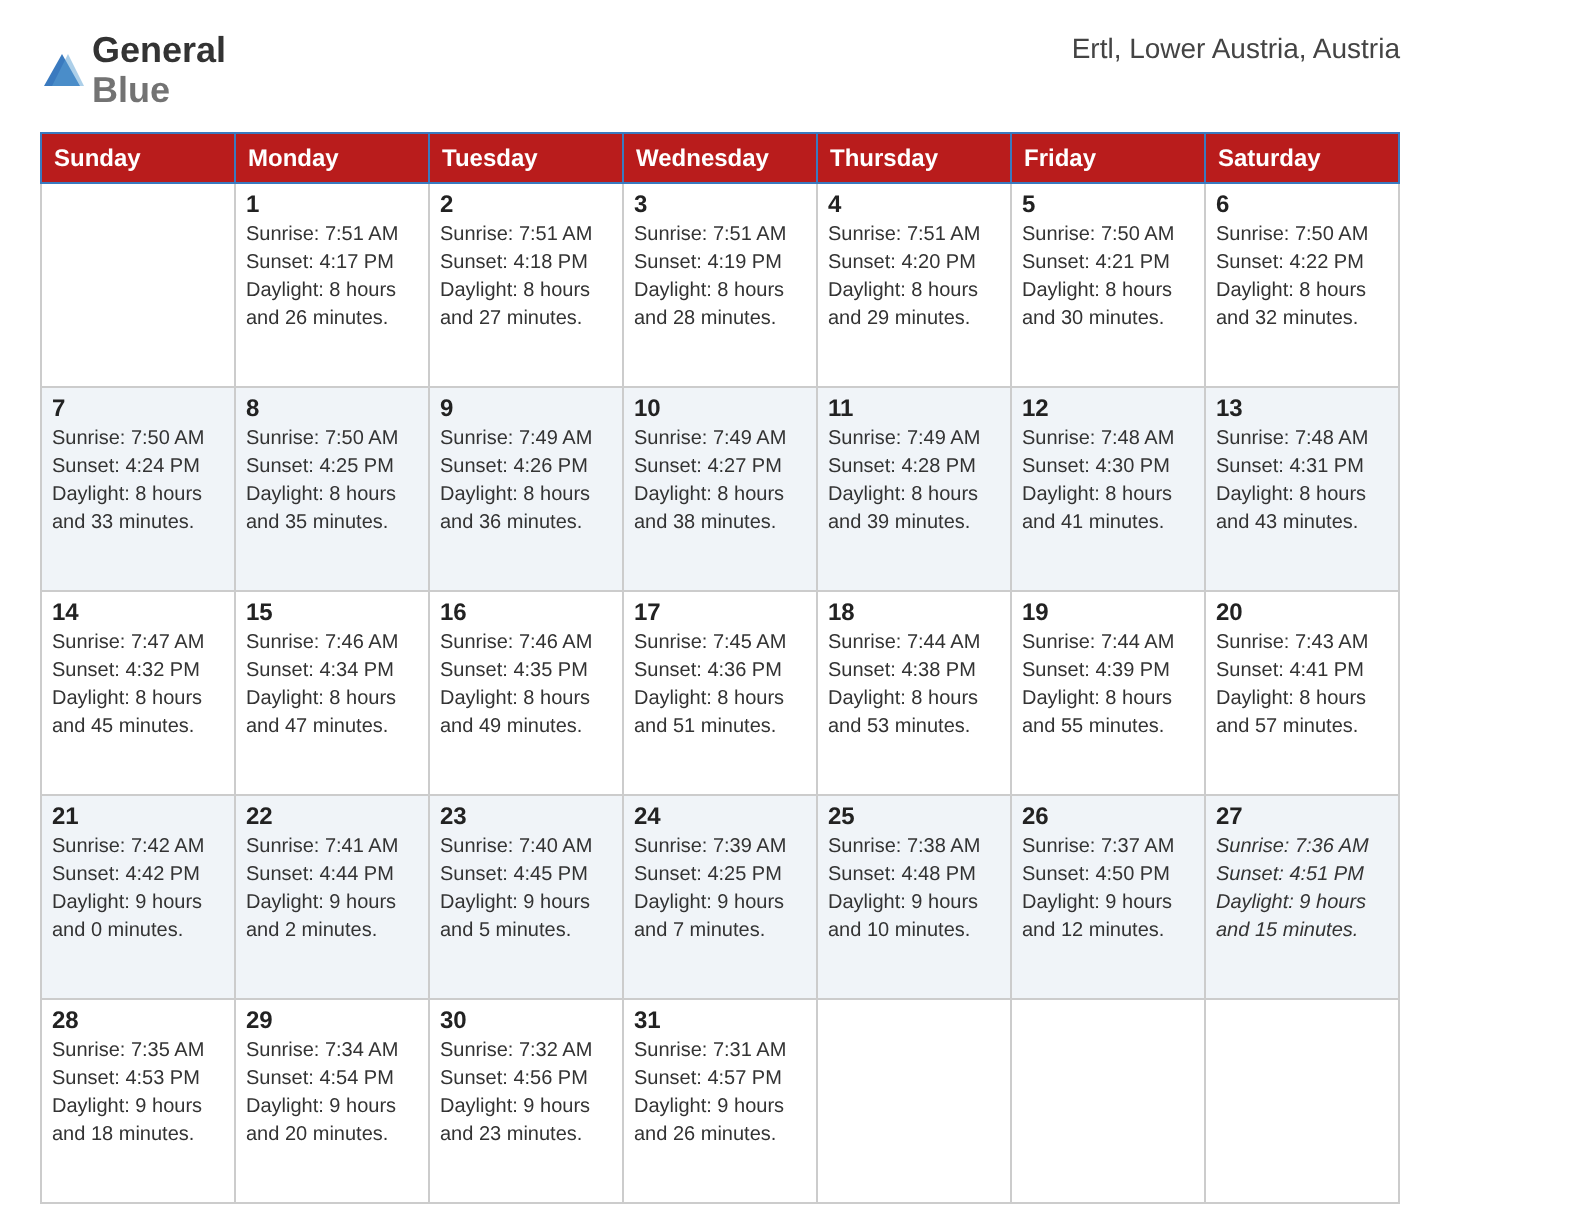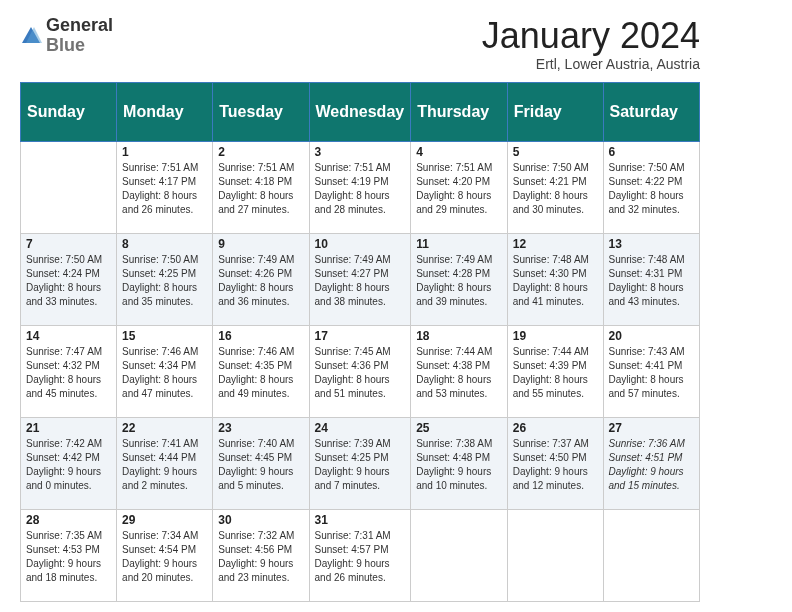--- a/index.html
+++ b/index.html
@@ -51,25 +51,25 @@
     .subtitle {
       font-size: 14px;
       color: #444;
     }
     .calendar {
       width: 100%;
       border-collapse: collapse;
       flex: 1;
     }
     .calendar th {
-      background: #0f766e;
+      background: #b91c1c;
       color: #fff;
-      font-size: 16px;
+      font-size: 12px;
       font-weight: bold;
-      padding: 20px 6px;
+      padding: 5px 6px;
       text-align: left;
       border: 1px solid #3a7abf;
     }
     .calendar td {
       border: 1px solid #ccc;
       vertical-align: top;
       padding: 3px 5px;
       width: calc(100% / 7);
       font-size: 10px;
       color: #333;
@@ -105,21 +105,20 @@
       <svg class="logo-icon" viewBox="0 0 22 22">
         <polygon points="11,2 20,18 2,18" fill="#3a7abf"></polygon>
         <polygon points="14,2 22,18 6,18" fill="#5a9fd4" opacity="0.5"></polygon>
       </svg>
       <div class="logo-text">
         <span class="logo-general">General</span><br>
         <span class="logo-blue">Blue</span>
       </div>
     </div>
     <div class="title-block">
-      <div class="month-title">January 2024</div>
       <div class="subtitle">Ertl, Lower Austria, Austria</div>
     </div>
   </div>
 
   <table class="calendar">
     <thead>
       <tr>
         <th>Sunday</th>
         <th>Monday</th>
         <th>Tuesday</th>

